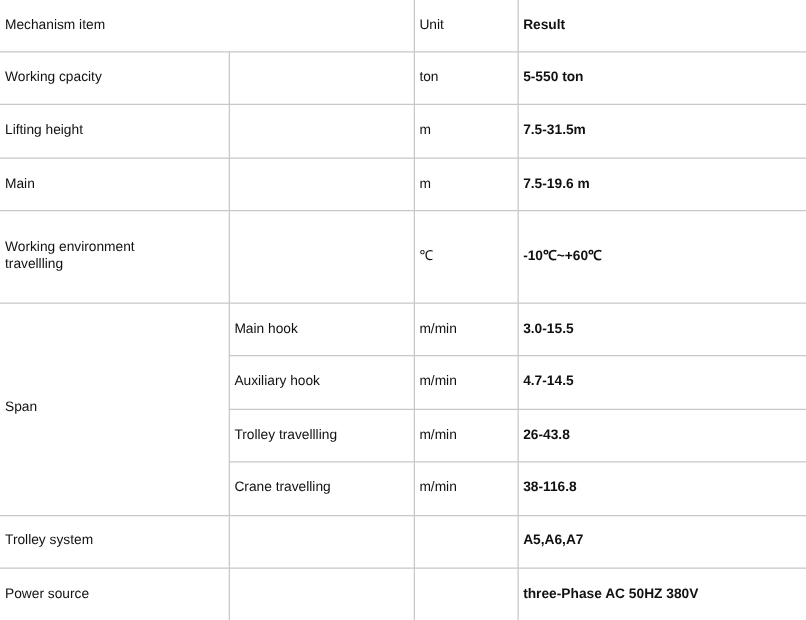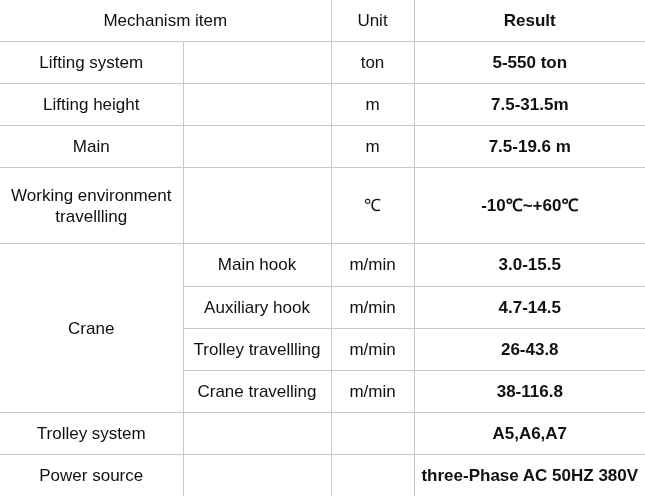--- a/index.html
+++ b/index.html
@@ -15,23 +15,22 @@
     overflow: hidden;
   }
   .spec-table {
     border-collapse: collapse;
     width: 645px;
     height: 496px;
     table-layout: fixed;
   }
   .spec-table td {
     border: 1px solid #c8c8c8;
-    text-align: center;
     vertical-align: middle;
-    font-size: 17px;
+    font-size: 11px;
     line-height: 1.25;
     padding: 2px 4px;
   }
   .spec-table tr > td:first-child {
     border-left: none;
   }
   .spec-table tr > td:last-child {
     border-right: none;
     font-weight: bold;
   }
@@ -64,21 +63,21 @@
     <col class="col-res">
   </colgroup>
   <tbody>
     <tr>
       <td class="header-cell" colspan="2">Mechanism item</td>
       <td class="header-cell">Unit</td>
       <td class="header-cell">Result</td>
     </tr>
 
     <tr>
-      <td>Lifting system</td>
+      <td>Working cpacity</td>
       <td class="blank-cell"></td>
       <td>ton</td>
       <td>5-550 ton</td>
     </tr>
 
     <tr>
       <td>Lifting height</td>
       <td class="blank-cell"></td>
       <td>m</td>
       <td>7.5-31.5m</td>
@@ -95,21 +94,21 @@
       <td class="two-line">
         <span>Working environment</span><br>
         <span>travellling</span>
       </td>
       <td class="blank-cell"></td>
       <td>℃</td>
       <td>-10℃~+60℃</td>
     </tr>
 
     <tr>
-      <td rowspan="4">Crane</td>
+      <td rowspan="4">Span</td>
       <td>Main hook</td>
       <td>m/min</td>
       <td>3.0-15.5</td>
     </tr>
 
     <tr>
       <td>Auxiliary hook</td>
       <td>m/min</td>
       <td>4.7-14.5</td>
     </tr>

